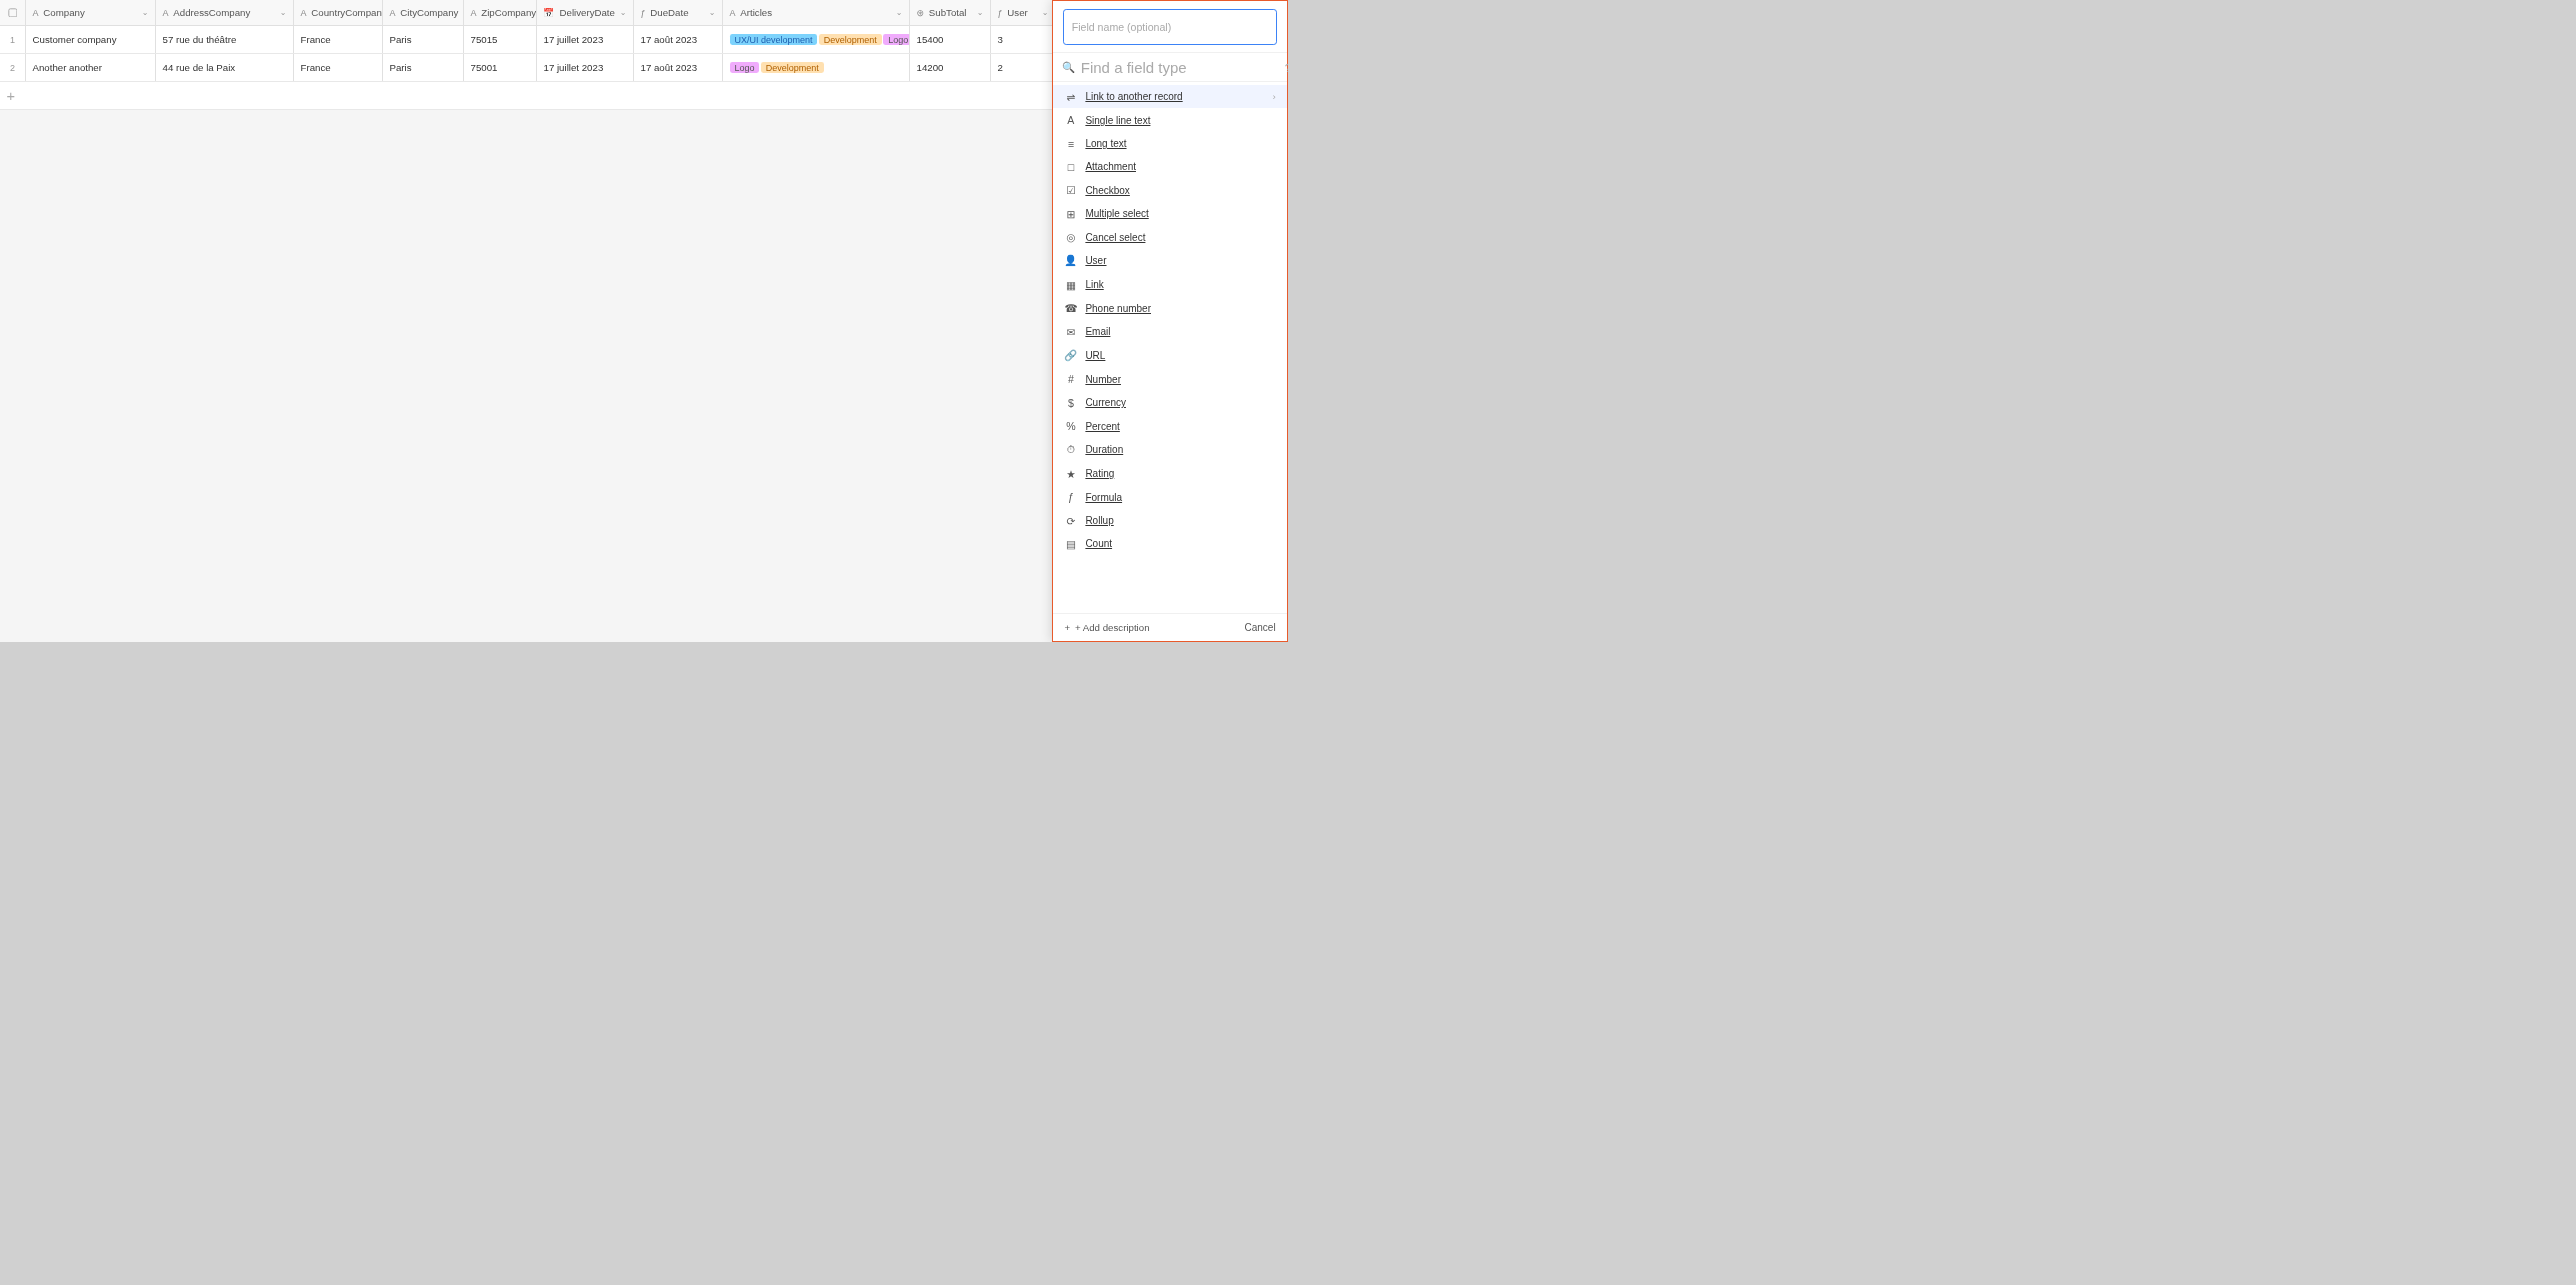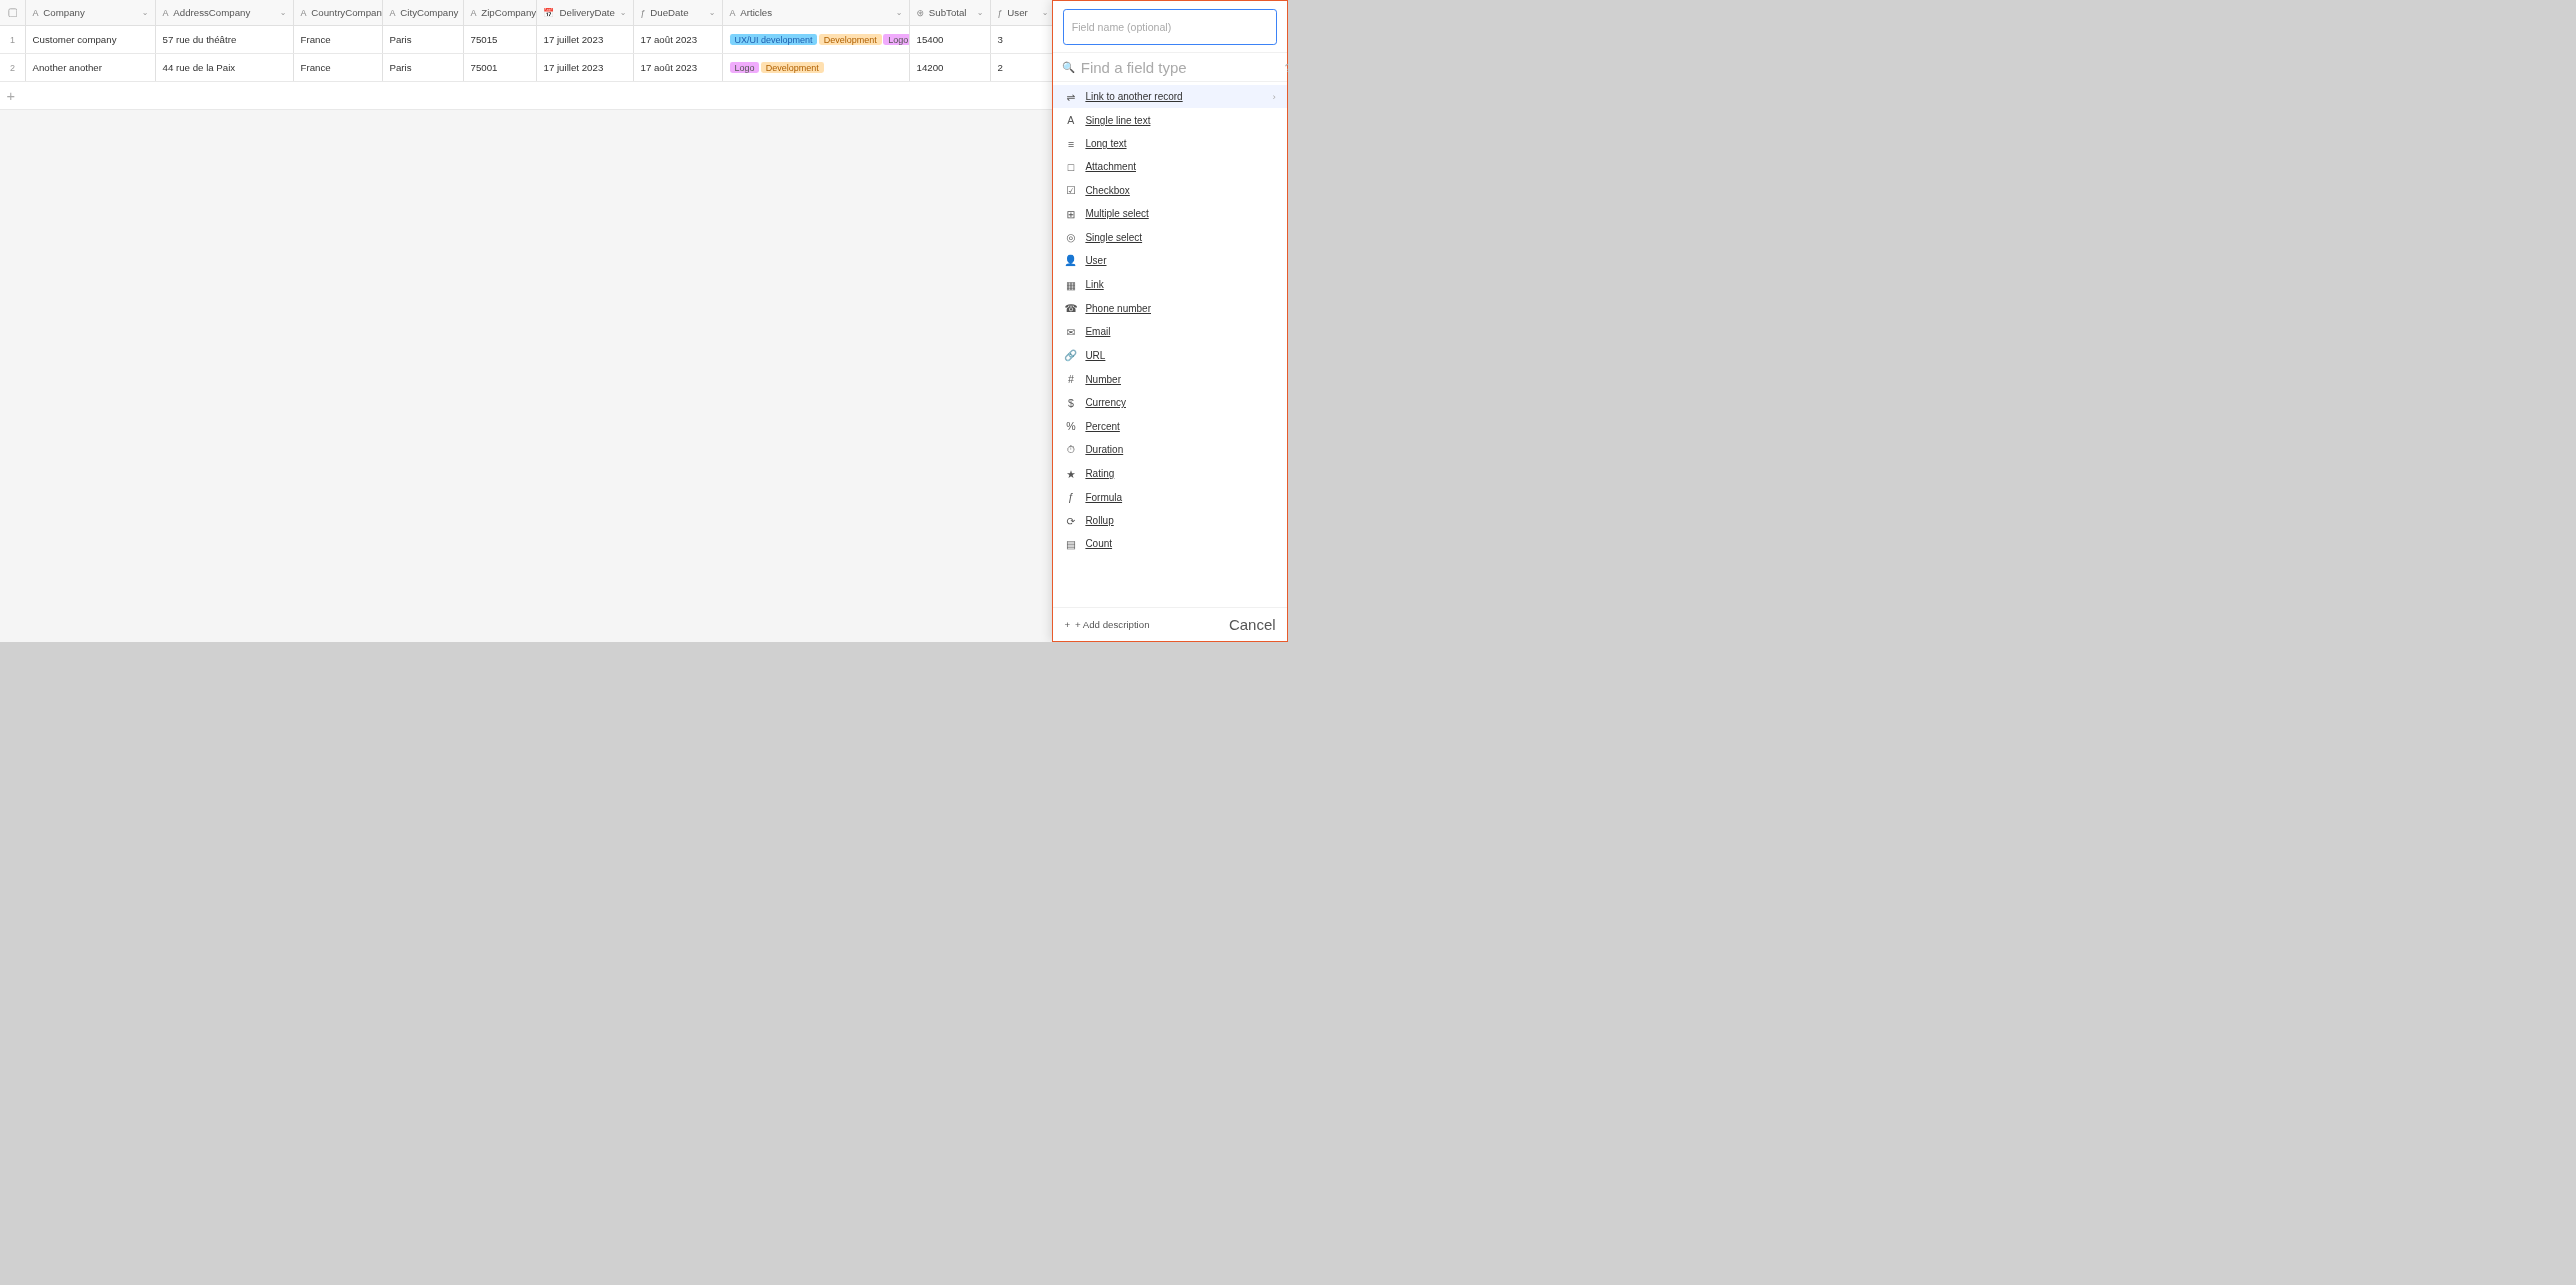--- a/index.html
+++ b/index.html
@@ -66,21 +66,21 @@
     .field-type-icon { width: 13px; text-align: center; font-size: 10.6px; color: #555; flex-shrink: 0; }
     .field-type-label { flex: 1; text-decoration: underline; }
     .field-type-arrow { color: #aaa; font-size: 9.7px; }
 
     
     .field-type-list::-webkit-scrollbar { width: 4.9px; }
     .field-type-list::-webkit-scrollbar-thumb { background: #ccc; border-radius: 2.4px; }
 
     .panel-footer { display: flex; align-items: center; justify-content: space-between; padding: 8px 11.4px; border-top: 0.8px solid #f0f0f0; }
     .footer-add-desc { display: flex; align-items: center; gap: 4.9px; color: #555; font-size: 9.7px; cursor: pointer; }
-    .footer-cancel { font-size: 15px; color: #555; cursor: pointer; }
+    .footer-cancel { font-size: 10px; color: #555; cursor: pointer; }
 
     .col-icon { font-size: 9px; color: #888; margin-right: 1.6px; }
   </style>
 </head>
 <body>
 
 <div class="app-container">
 
   <div class="table-area">
 
@@ -237,21 +237,21 @@
           <div class="field-type-item">
             <span class="field-type-icon">☑</span>
             <span class="field-type-label">Checkbox</span>
           </div>
           <div class="field-type-item">
             <span class="field-type-icon">⊞</span>
             <span class="field-type-label">Multiple select</span>
           </div>
           <div class="field-type-item">
             <span class="field-type-icon">◎</span>
-            <span class="field-type-label">Single select</span>
+            <span class="field-type-label">Cancel select</span>
           </div>
           <div class="field-type-item">
             <span class="field-type-icon">👤</span>
             <span class="field-type-label">User</span>
           </div>
           <div class="field-type-item">
             <span class="field-type-icon">▦</span>
             <span class="field-type-label">Link</span>
           </div>
           <div class="field-type-item">

